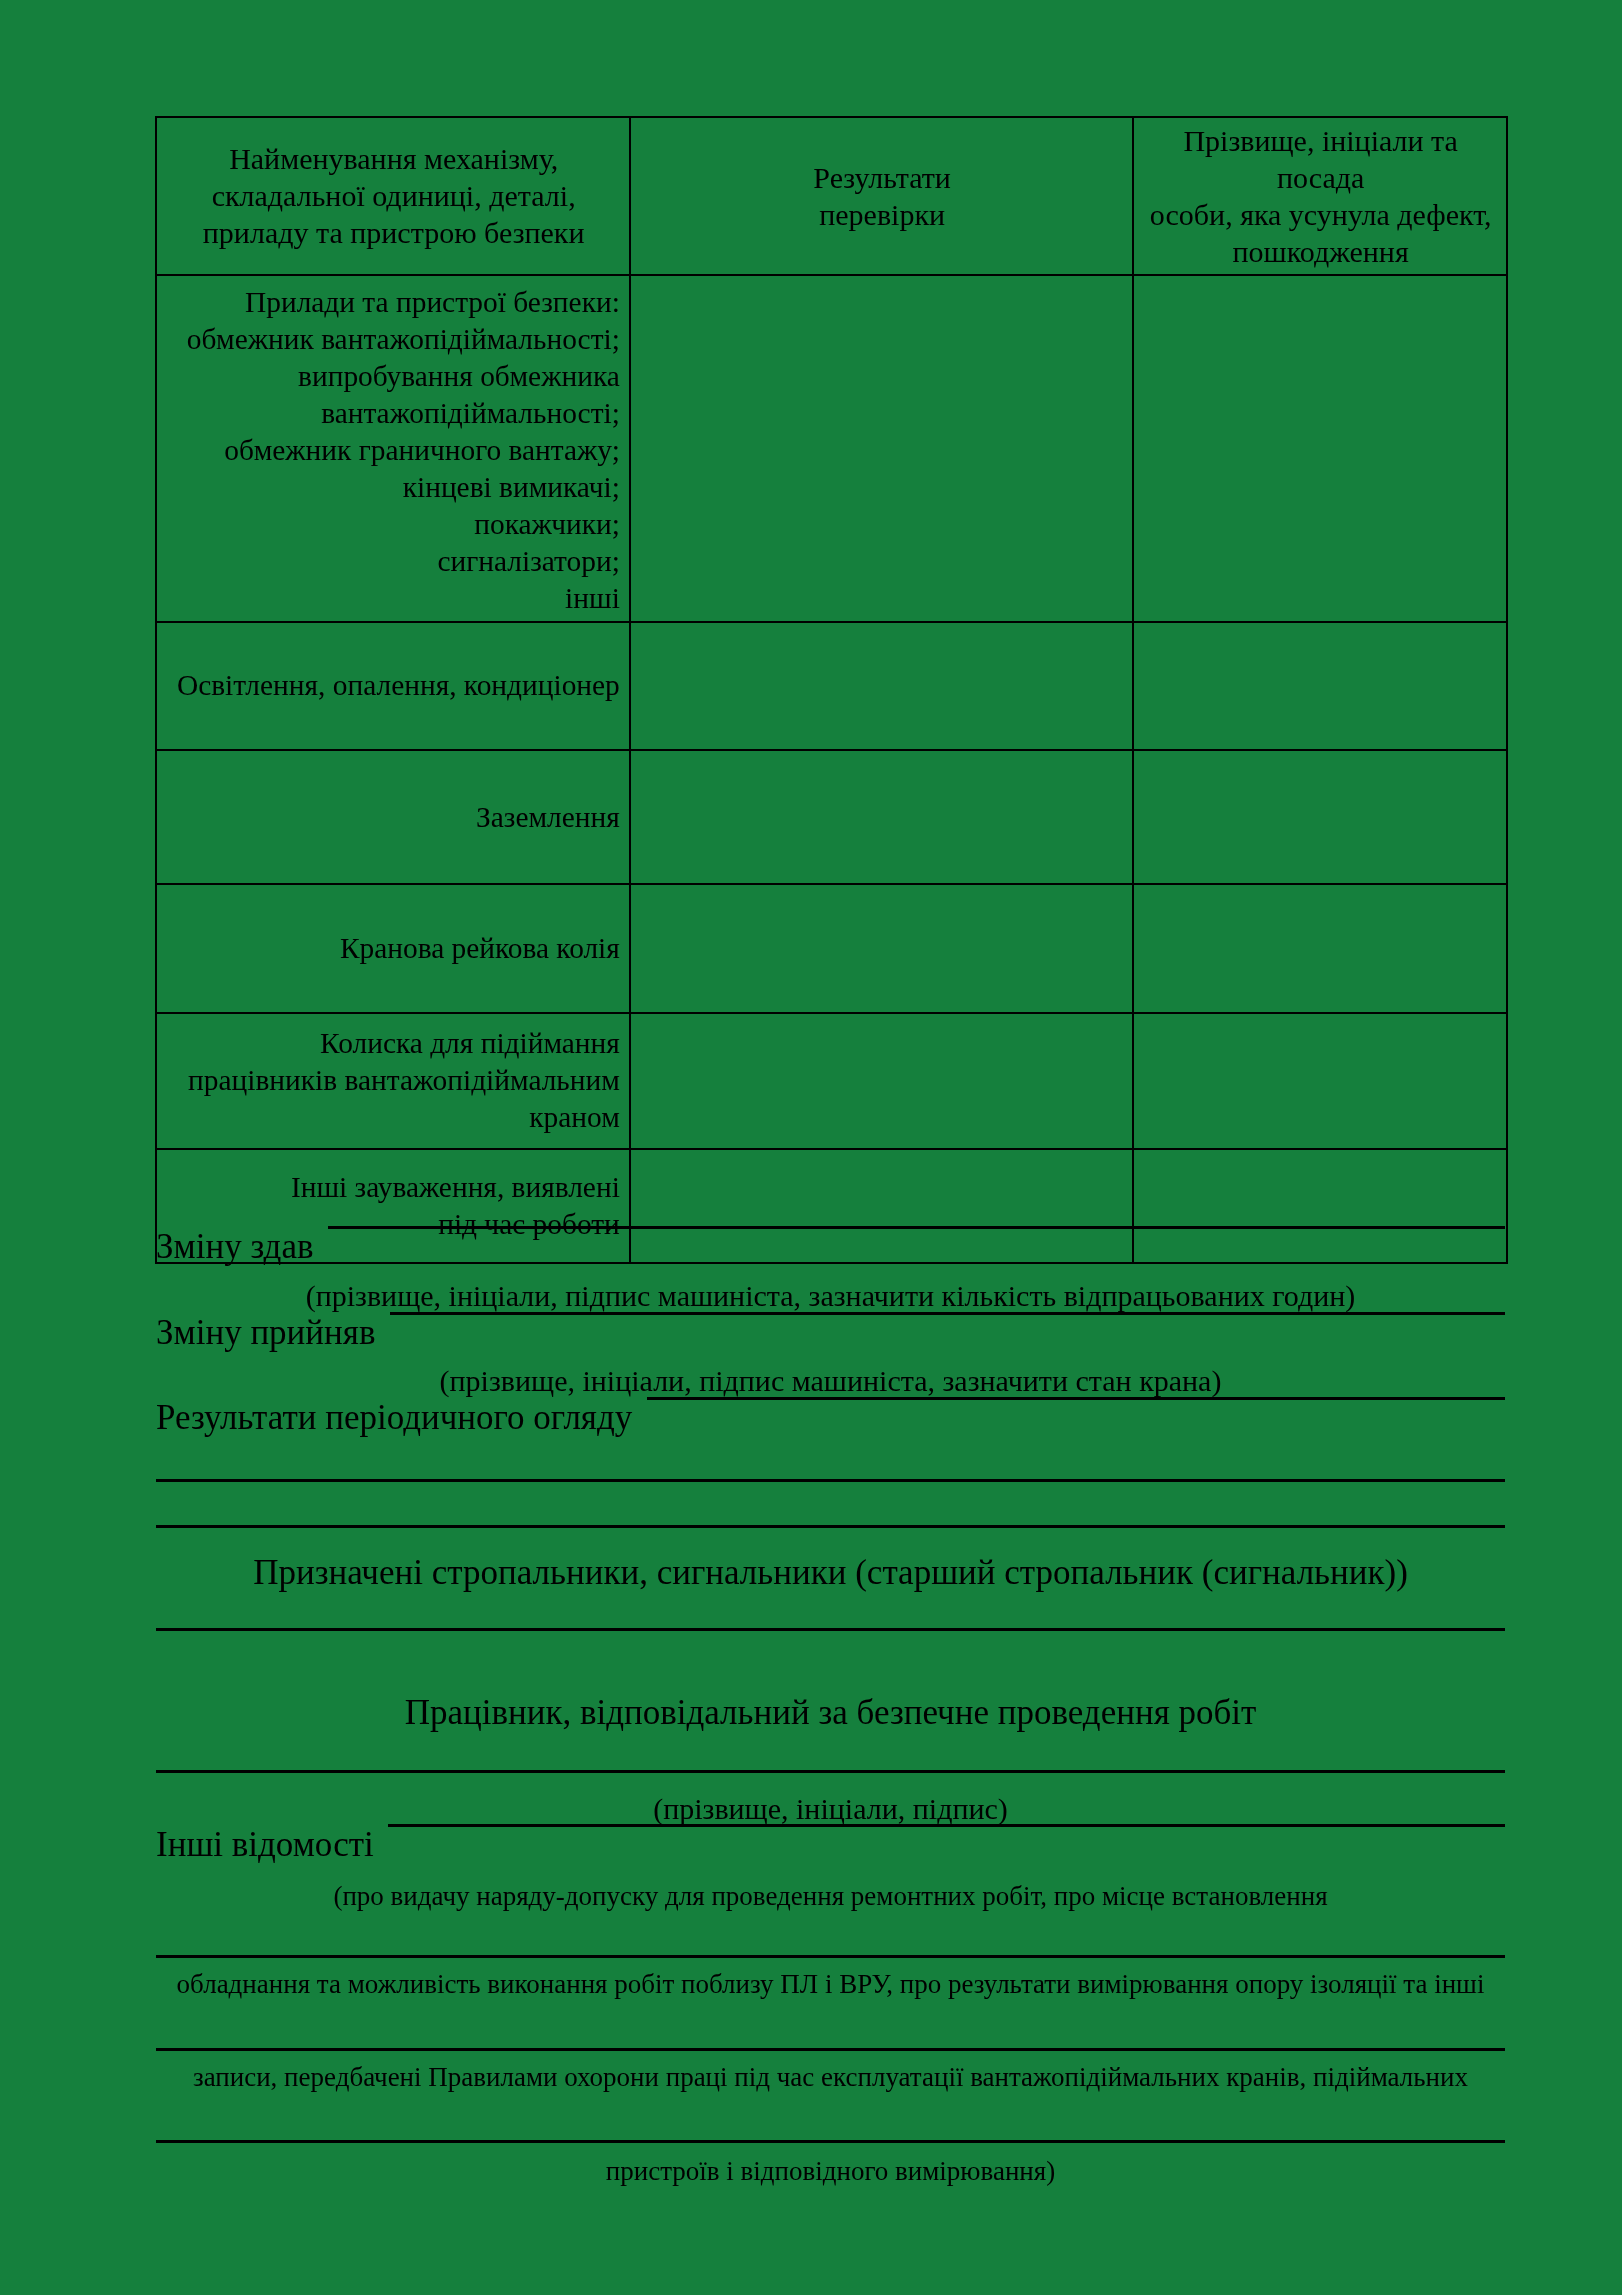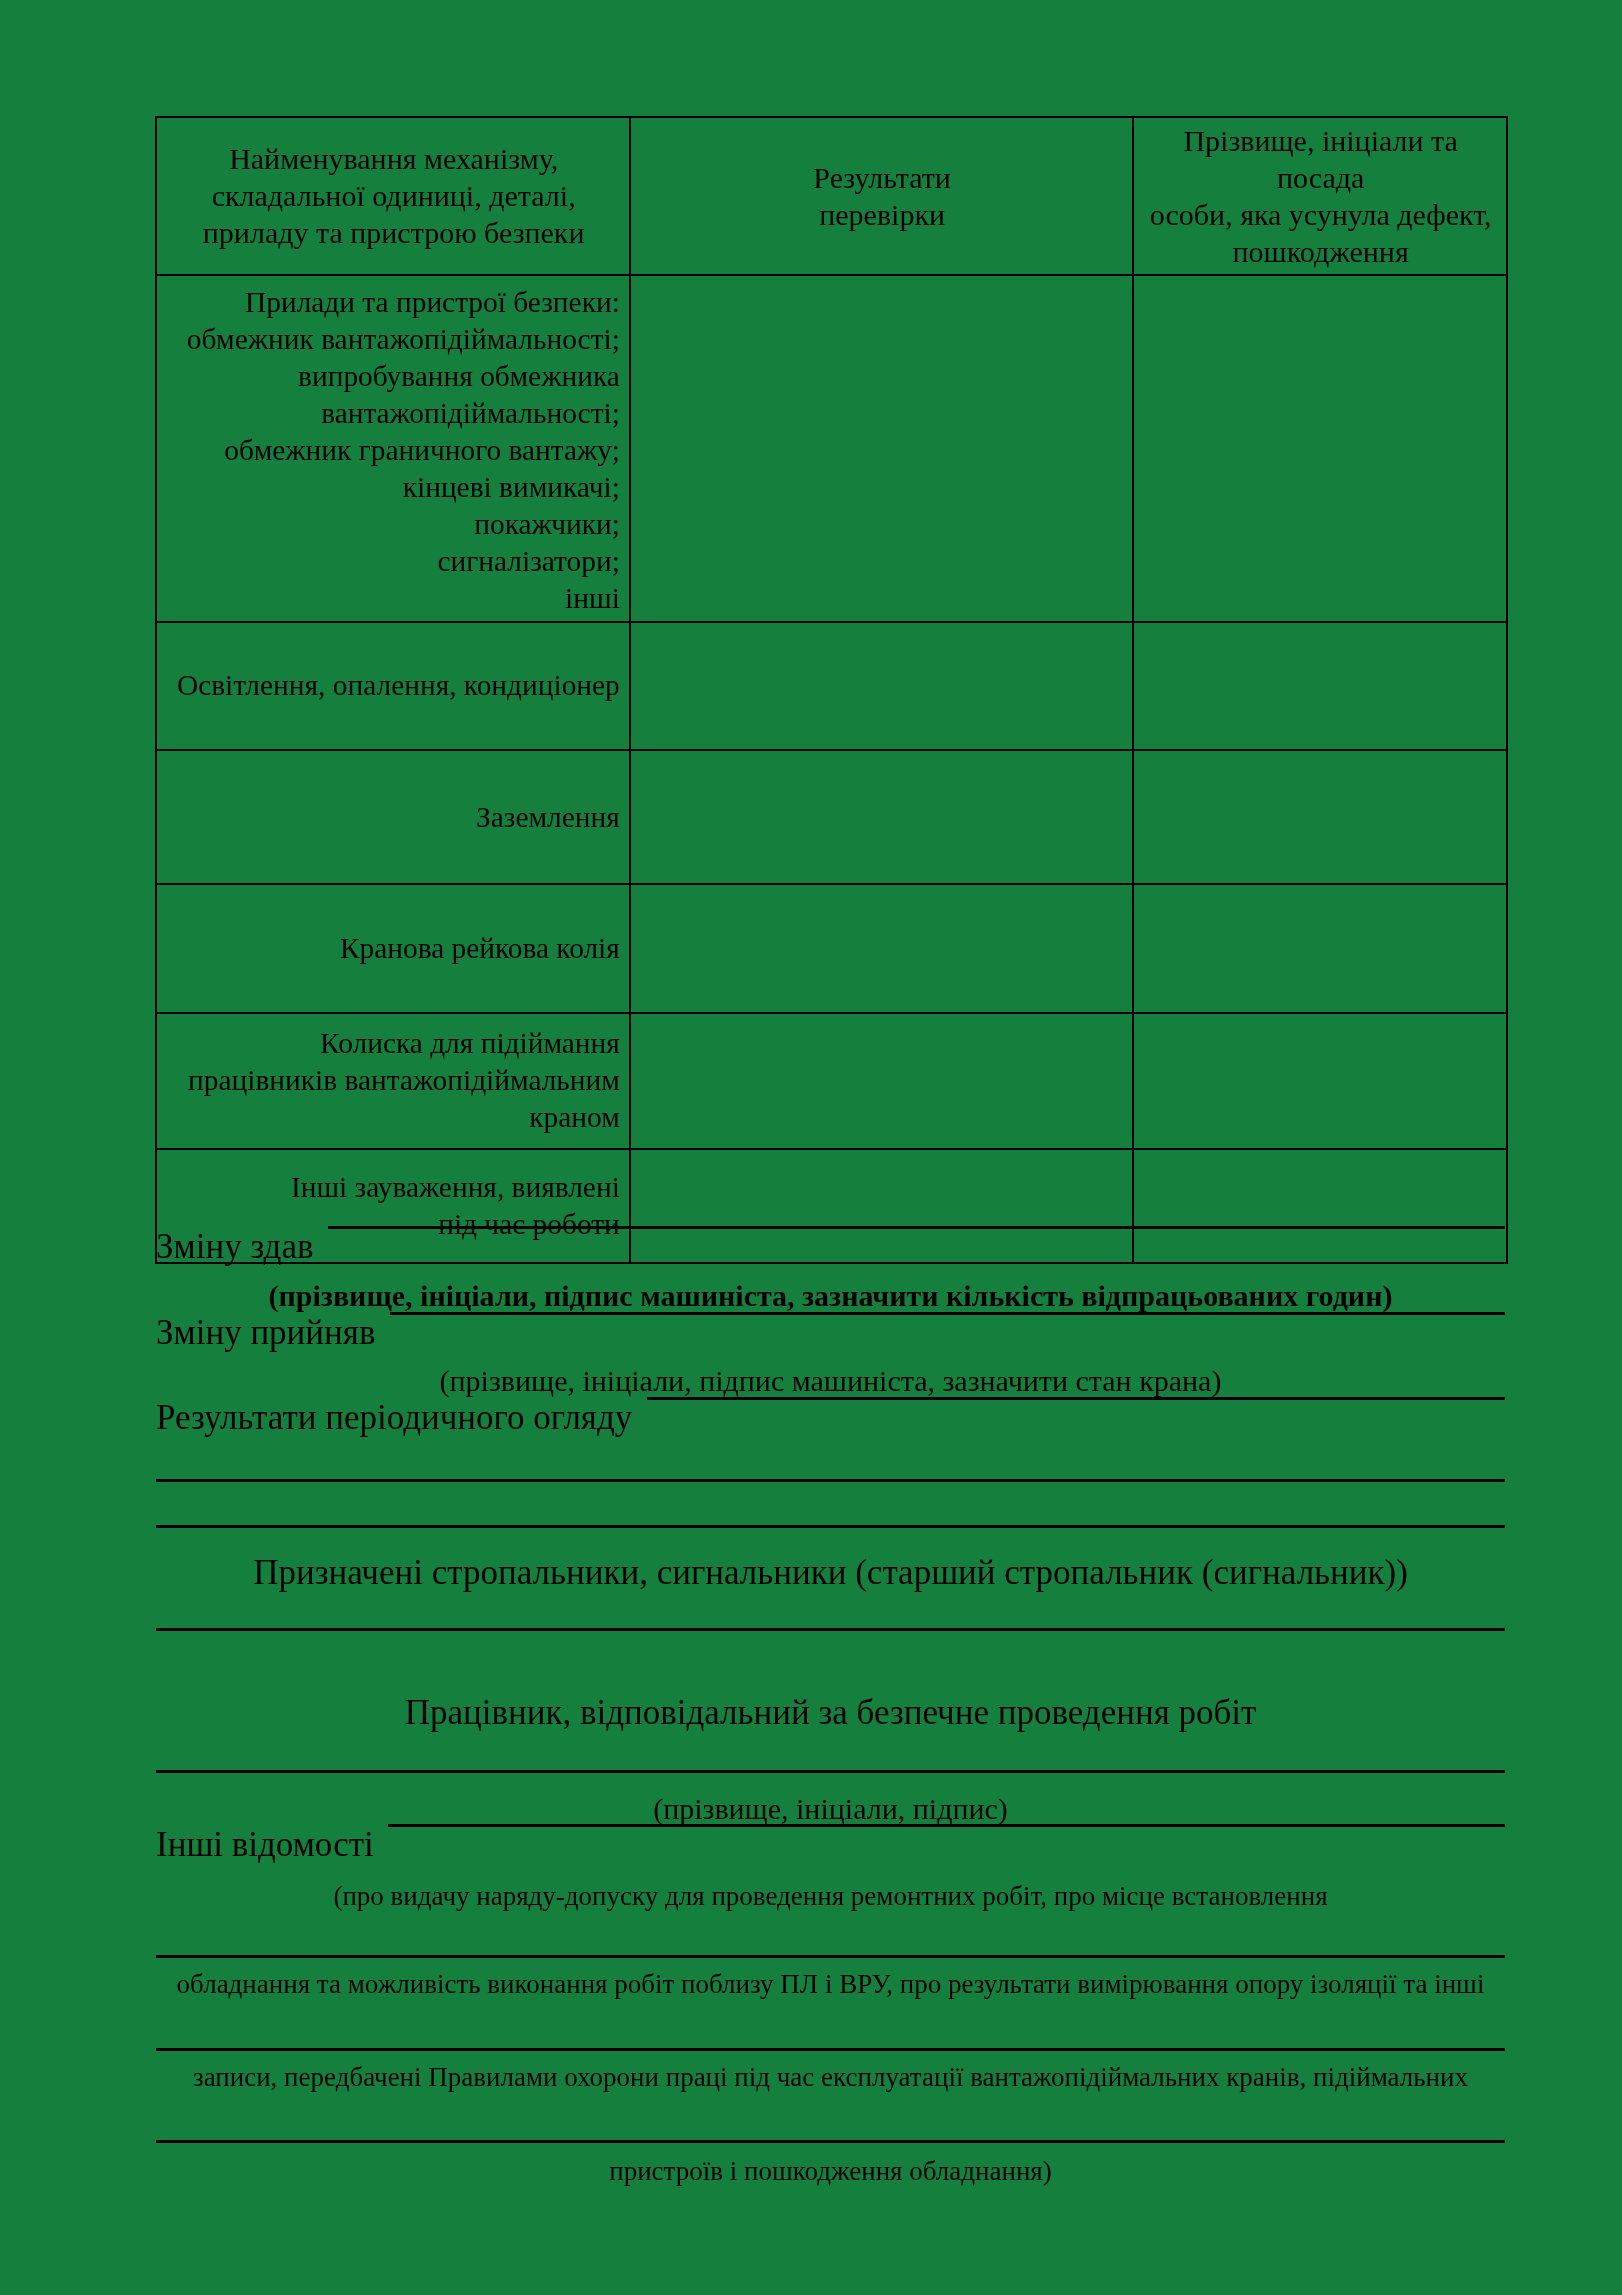--- a/index.html
+++ b/index.html
@@ -133,21 +133,21 @@
         <td></td>
         <td></td>
       </tr>
     </tbody>
   </table>
 
   <div class="fieldrow" style="top:1226px;">
     <span class="lbl">Зміну здав</span>
     <span class="uline"></span>
   </div>
-  <div class="caption" style="top:1277px;font-weight:bold;">(прізвище, ініціали, підпис машиніста, зазначити кількість відпрацьованих годин)</div>
+  <div class="caption" style="top:1277px;">(прізвище, ініціали, підпис машиніста, зазначити кількість відпрацьованих годин)</div>
 
   <div class="fieldrow" style="top:1312px;">
     <span class="lbl">Зміну прийняв</span>
     <span class="uline"></span>
   </div>
   <div class="caption" style="top:1362px;">(прізвище, ініціали, підпис машиніста, зазначити стан крана)</div>
 
   <div class="fieldrow" style="top:1397px;">
     <span class="lbl">Результати періодичного огляду</span>
     <span class="uline"></span>
@@ -165,16 +165,16 @@
   <div class="fieldrow" style="top:1824px;">
     <span class="lbl">Інші відомості</span>
     <span class="uline"></span>
   </div>
   <div class="caption small" style="top:1879px;">(про видачу наряду-допуску для проведення ремонтних робіт, про місце встановлення</div>
   <div class="hr" style="top:1955px;"></div>
   <div class="caption small" style="top:1967px;">обладнання та можливість виконання робіт поблизу ПЛ і ВРУ, про результати вимірювання опору ізоляції та інші</div>
   <div class="hr" style="top:2048px;"></div>
   <div class="caption small" style="top:2060px;">записи, передбачені Правилами охорони праці під час експлуатації вантажопідіймальних кранів, підіймальних</div>
   <div class="hr" style="top:2140px;"></div>
-  <div class="caption small" style="top:2154px;">пристроїв і пошкодження обладнання)</div>
+  <div class="caption small" style="top:2154px;">пристроїв і відповідного вимірювання)</div>
 
 </div>
 
 
 </body></html>

